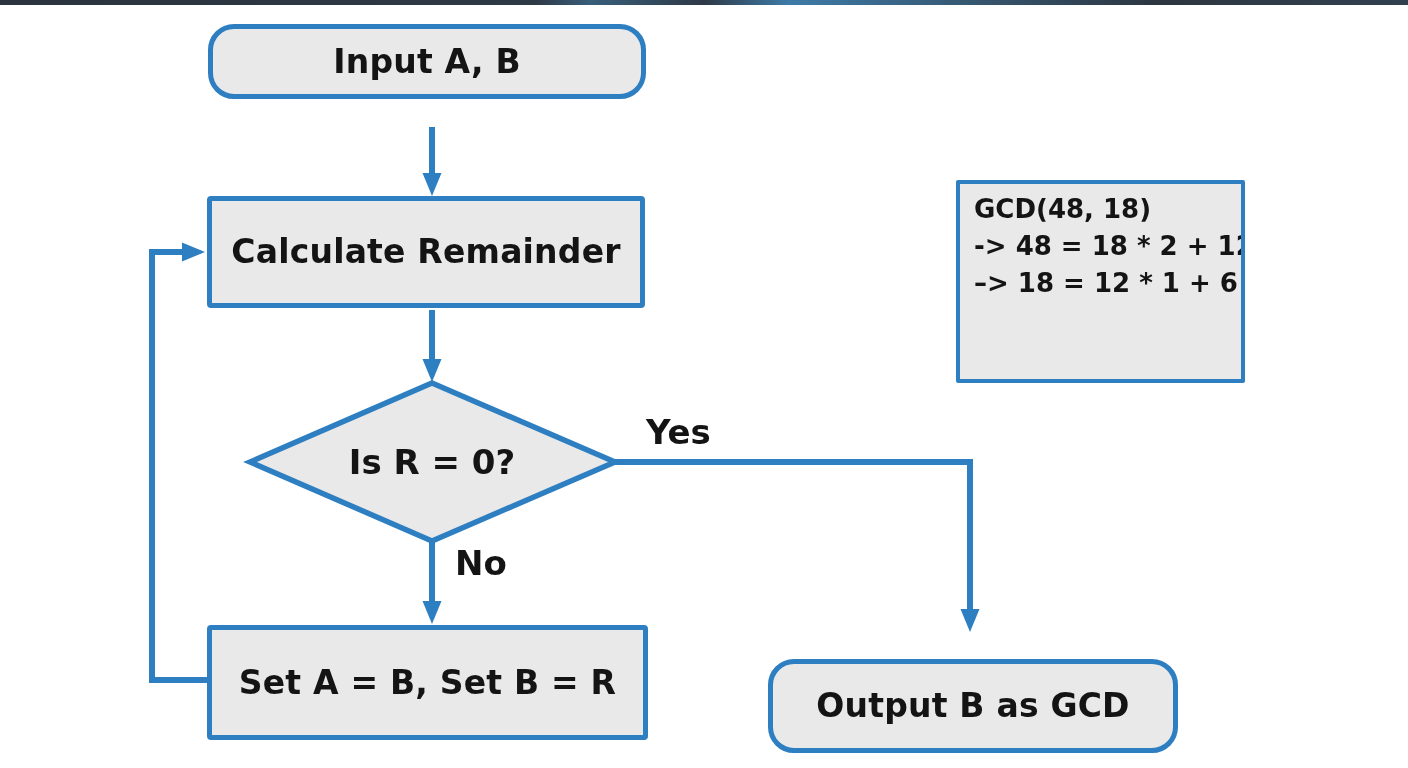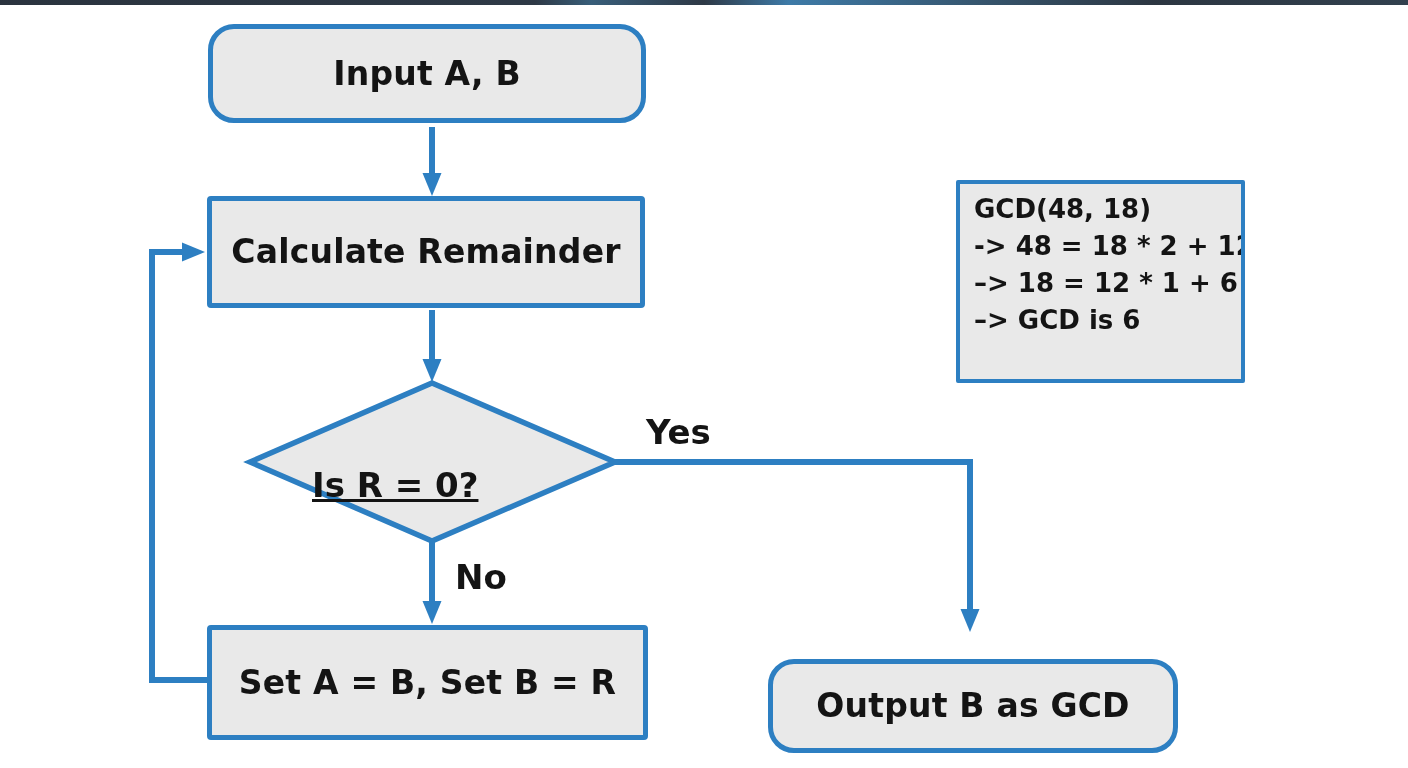--- a/index.html
+++ b/index.html
@@ -39,21 +39,21 @@
     display: flex;
     flex-direction: column;
     align-items: center;
     justify-content: center;
     text-align: center;
     font-weight: 700;
     font-size: 33px;
     line-height: 44px;
     letter-spacing: 0.2px;
   }
-  #input-box   { left: 208px; top: 24px;  width: 438px; height: 99px; border-radius: 26px; }
+  #input-box   { left: 208px; top: 24px;  width: 438px; height: 75px; border-radius: 26px; }
   #calc-box    { left: 207px; top: 196px; width: 438px; height: 112px; border-radius: 4px; align-items: center; }
   #set-box     { left: 207px; top: 625px; width: 441px; height: 115px; border-radius: 4px; justify-content: center; }
   #output-box  { left: 768px; top: 633px; width: 410px; height: 94px;  border-radius: 26px; margin-top: 26px; }
   #example-box {
     position: absolute;
     box-sizing: border-box;
     left: 956px; top: 180px;
     width: 289px; height: 203px;
     background: #e9e9e9;
     border: 4px solid #2d7fc2;
@@ -61,38 +61,37 @@
     color: #141414;
     font-weight: 700;
     font-size: 26px;
     line-height: 37px;
     padding: 7px 4px 0 14px;
     white-space: nowrap;
     overflow: hidden;
   }
   #decision-label {
     position: absolute;
-    left: 312px; top: 464px;
+    left: 312px; top: 441px;
     width: 240px; height: 42px;
     line-height: 42px;
-    text-align: left;
+    text-align: center;
     color: #141414;
     font-weight: 700;
     font-size: 34px;
-    text-decoration: underline;
   }
   .edge-label {
     position: absolute;
     color: #141414;
     font-weight: 700;
     font-size: 34px;
     line-height: 40px;
   }
   #yes-label { left: 646px; top: 412px; }
-  #no-label  { left: 455px; top: 557px; }
+  #no-label  { left: 455px; top: 543px; }
 </style>
 </head>
 <body>
 
 <div id="stage">
 
   <div id="top-strip"></div>
 
   <svg id="wires" viewBox="0 0 1408 768" xmlns="http://www.w3.org/2000/svg" aria-hidden="true">
     <defs>
@@ -132,16 +131,15 @@
   </div>
 
   <div class="node" id="output-box">
     <div>Output B as GCD</div>
   </div>
 
   <div id="example-box">
     <div>GCD(48, 18)</div>
     <div>-&gt; 48 = 18 * 2 + 12</div>
     <div>–&gt; 18 = 12 * 1 + 6</div>
-    <div>–&gt; GCD is 6</div>
   </div>
 
 </div>
 
 </body></html>

